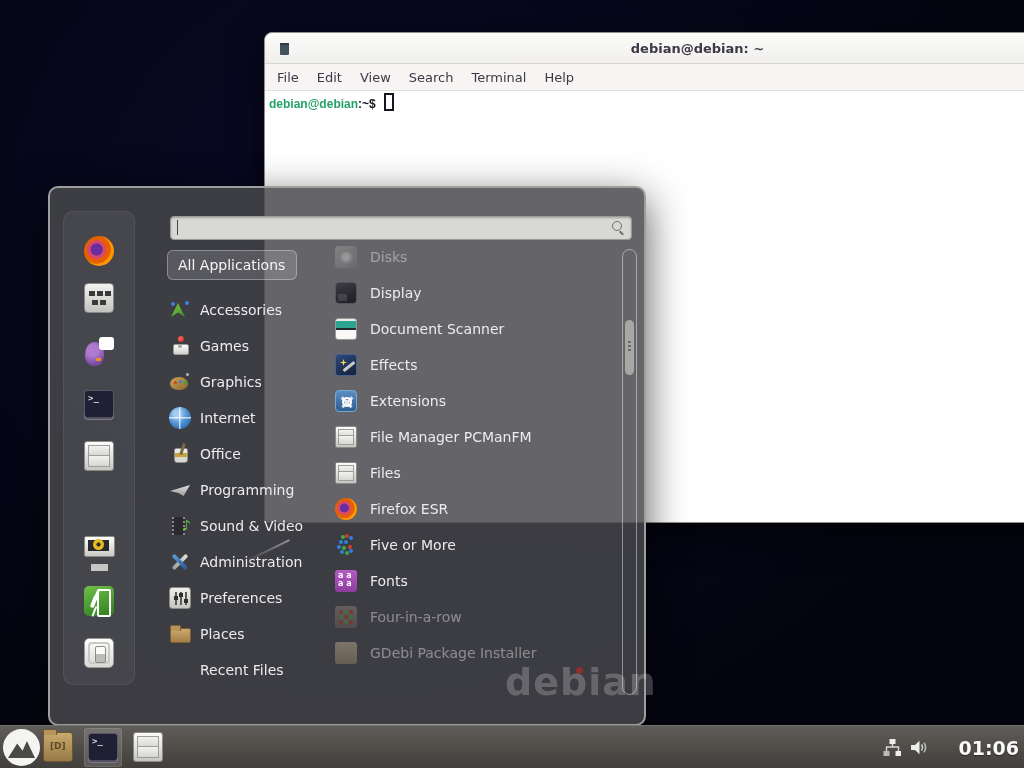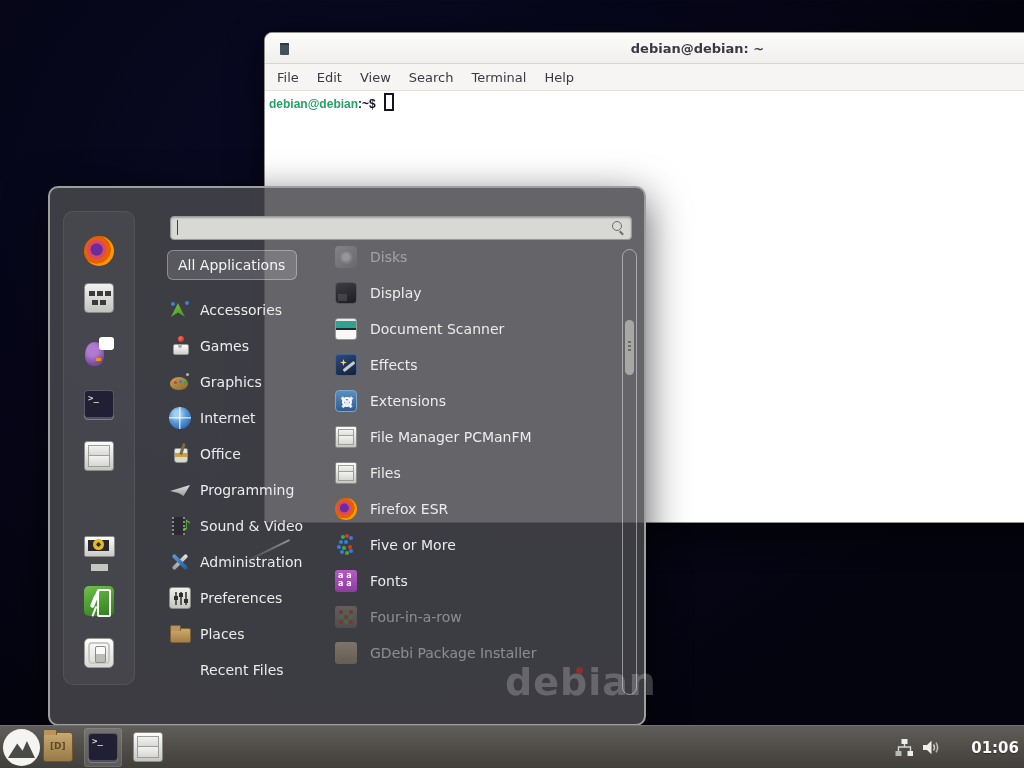--- a/index.html
+++ b/index.html
@@ -181,21 +181,21 @@
   .tb-folder::before { content:""; position:absolute; left:-1px; top:-4px; width:12px; height:5px; background:#b8935a; border:1px solid #6e5630; border-bottom:none; border-radius:2px 2px 0 0; }
   .tb-folder::after { content:"[D]"; position:absolute; left:6px; top:8px; font-size:9px; font-weight:bold; color:#5e4a26; }
   .tb-active { position:absolute; left:84px; top:2px; width:38px; height:39px; background:rgba(255,255,255,0.14);
           border:1px solid rgba(255,255,255,0.10); border-radius:3px; cursor:pointer; }
   .tb-active .tb-term { position:absolute; left:3px; top:4px; width:30px; height:30px; }
   .tb-cab { background:linear-gradient(180deg,#fdfdfc,#c6c6c3); border:1px solid #8a8a87; border-radius:3px; }
   .tb-cab::before { content:""; position:absolute; left:3px; top:3px; right:3px; height:10px; background:linear-gradient(#f2f2f0,#d6d6d3); border:1px solid #9d9d9a; }
   .tb-cab::after { content:""; position:absolute; left:3px; bottom:3px; right:3px; height:10px; background:linear-gradient(#f2f2f0,#d6d6d3); border:1px solid #9d9d9a; }
   .tray { position:absolute; right:5px; top:0; height:43px; display:flex; align-items:center; gap:9px; }
   .tray svg { display:block; }
-  .tb-clock { font-size:15px; font-weight:bold; color:#fafafa; text-shadow:0 1px 1px rgba(0,0,0,.45);margin-left:21px; }
+  .tb-clock { font-size:19px; font-weight:bold; color:#fafafa; text-shadow:0 1px 1px rgba(0,0,0,.45);margin-left:21px; }
 </style>
 </head>
 <body>
 
 <div class="screen">
 
   <div class="term">
     <div class="term-titlebar">
       <span class="title-icon"></span>
       <span class="term-title">debian@debian: ~</span>

